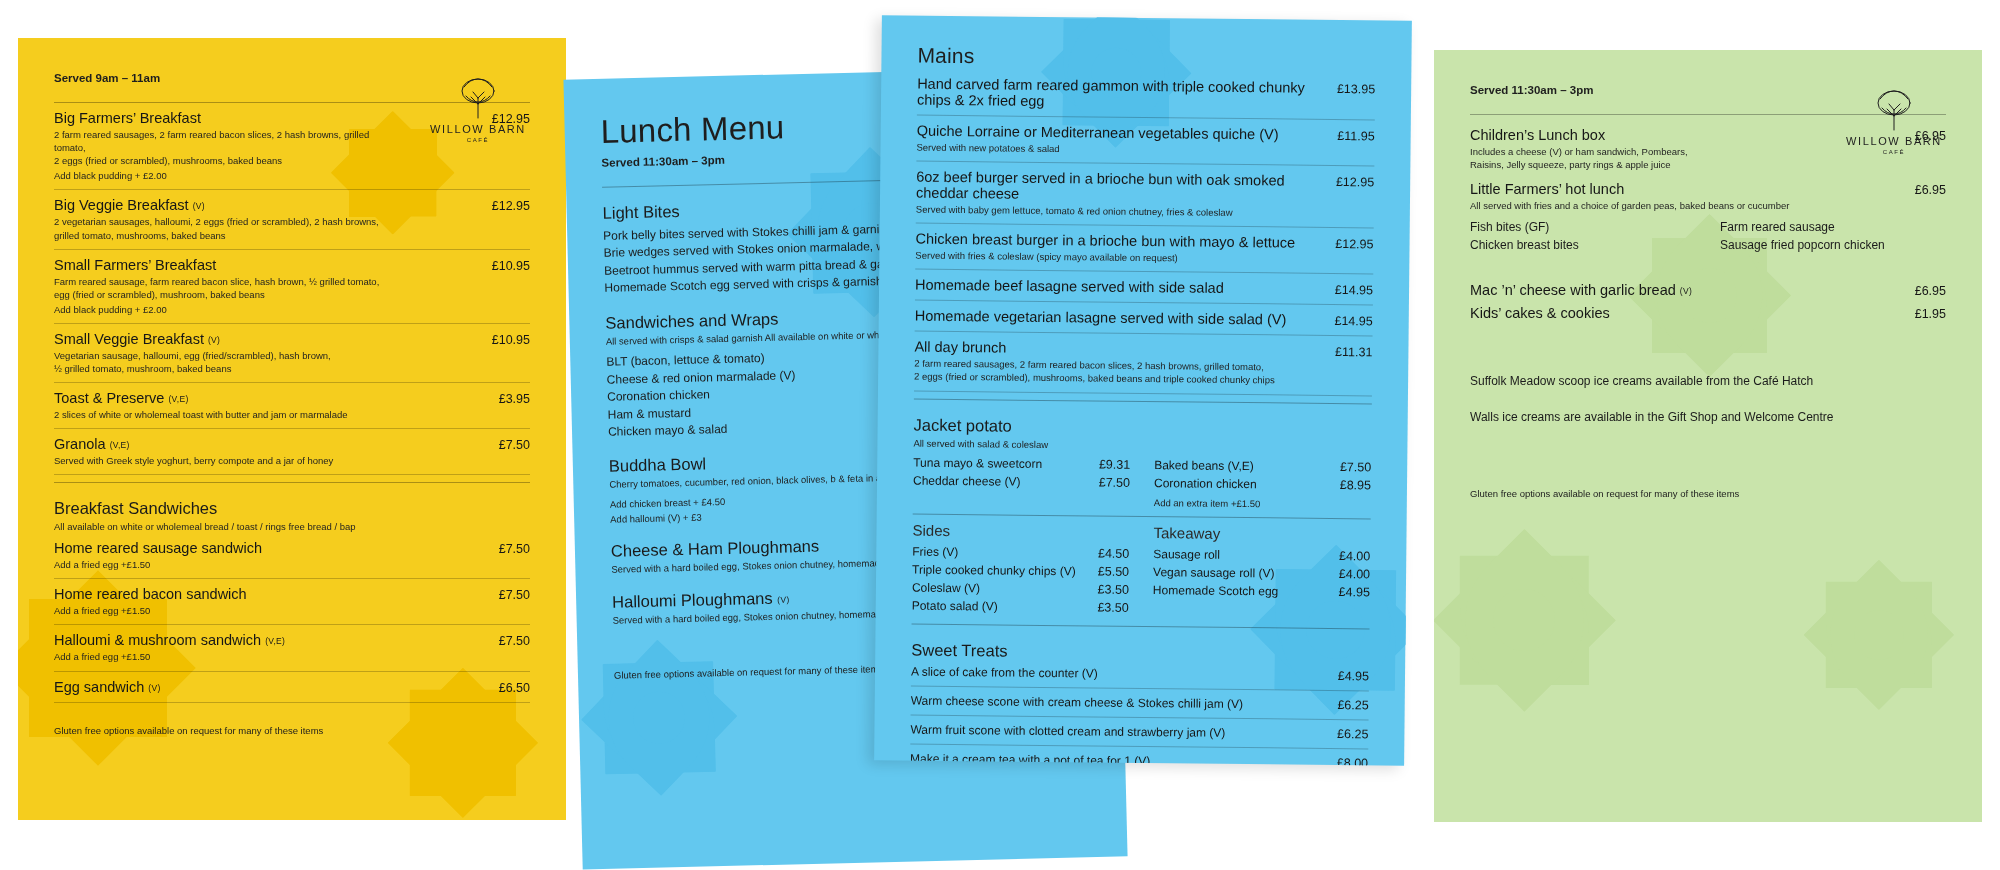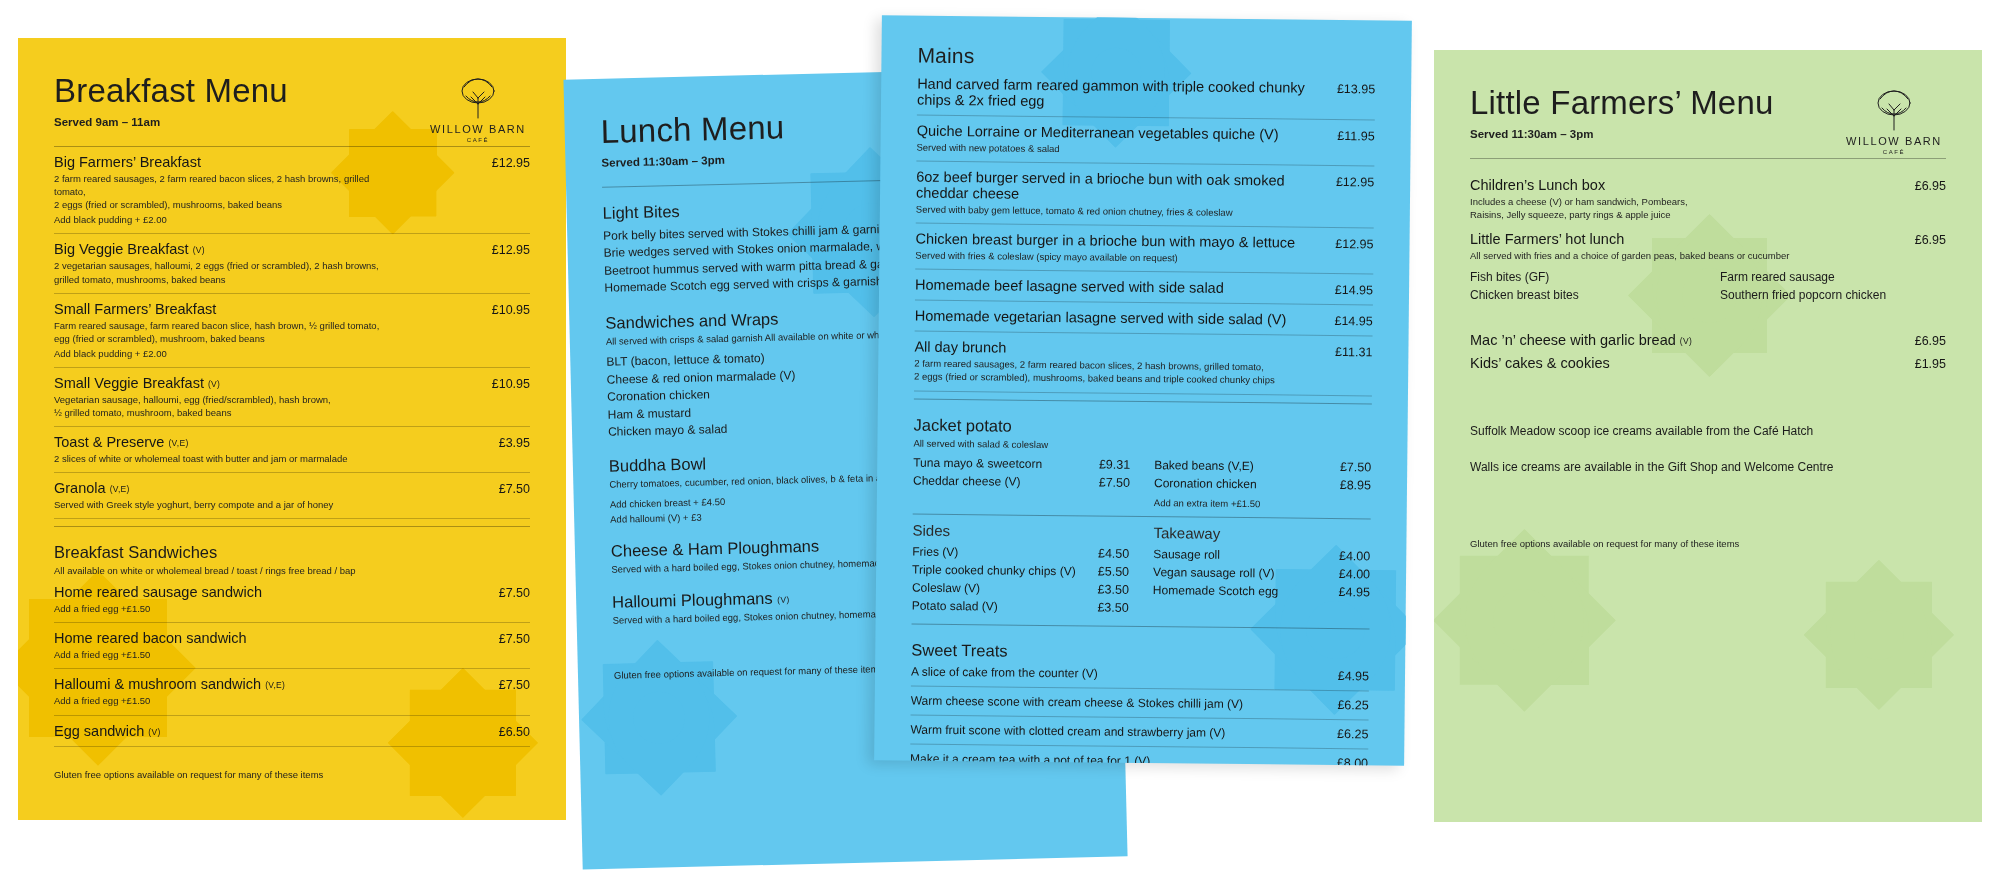--- a/index.html
+++ b/index.html
@@ -267,21 +267,20 @@
         <ellipse cx="27" cy="17" rx="16" ry="12"></ellipse>
         <path d="M13 13 q6 -8 14 -8 q8 0 14 8"></path>
         <path d="M15 22 q5 6 12 6 q7 0 12 -6"></path>
       </g>
     </svg>
     <div class="brand">WILLOW BARN</div>
     <div class="brand-sub">CAFÉ</div>
   </div>
 
   <div class="card-inner">
-    <h1 class="menu-title">Breakfast Menu</h1>
     <div class="menu-sub">Served 9am – 11am</div>
     <hr class="rule strong">
     <div id="bk-items">
         <div class="item">
           <div class="item-row">
             <span class="item-name">Big Farmers’ Breakfast</span>
             <span class="item-price">£12.95</span>
           </div>
           <div class="item-desc">2 farm reared sausages, 2 farm reared bacon slices, 2 hash browns, grilled tomato,<br>2 eggs (fried or scrambled), mushrooms, baked beans</div>
           <div class="item-desc">Add black pudding + £2.00</div>
@@ -693,25 +692,24 @@
         <ellipse cx="27" cy="17" rx="16" ry="12"></ellipse>
         <path d="M13 13 q6 -8 14 -8 q8 0 14 8"></path>
         <path d="M15 22 q5 6 12 6 q7 0 12 -6"></path>
       </g>
     </svg>
     <div class="brand">WILLOW BARN</div>
     <div class="brand-sub">CAFÉ</div>
   </div>
 
   <div class="card-inner">
-    <h1 class="menu-title">Little Farmers’ Menu</h1>
     <div class="menu-sub">Served 11:30am – 3pm</div>
     <hr class="rule strong">
     <div id="lf-items">
-        <div class="item" style="margin-top:18px">
+        <div class="item" style="margin-top:12px">
           <div class="item-row">
             <span class="item-name">Children’s Lunch box</span>
             <span class="item-price">£6.95</span>
           </div>
           <div class="item-desc wide">Includes a cheese (V) or ham sandwich, Pombears,<br>Raisins, Jelly squeeze, party rings &amp; apple juice</div>
         </div>
         <div class="item" style="margin-top:10px">
           <div class="item-row">
             <span class="item-name">Little Farmers’ hot lunch</span>
             <span class="item-price">£6.95</span>
@@ -720,21 +718,21 @@
         </div>
       </div>
 
     <div class="two-col" style="margin:6px 0 0 0;">
       <div id="lf-hot-left">
           <div class="plain-line">Fish bites (GF)</div>
           <div class="plain-line">Chicken breast bites</div>
         </div>
       <div id="lf-hot-right">
           <div class="plain-line">Farm reared sausage</div>
-          <div class="plain-line">Southern fried popcorn chicken</div>
+          <div class="plain-line">Sausage fried popcorn chicken</div>
         </div>
     </div>
 
     <div style="margin-top:28px" id="lf-items2">
         <div class="item" style="">
           <div class="item-row">
             <span class="item-name">Mac ’n’ cheese with garlic bread <span class="tag">(V)</span></span>
             <span class="item-price">£6.95</span>
           </div>
         </div>

